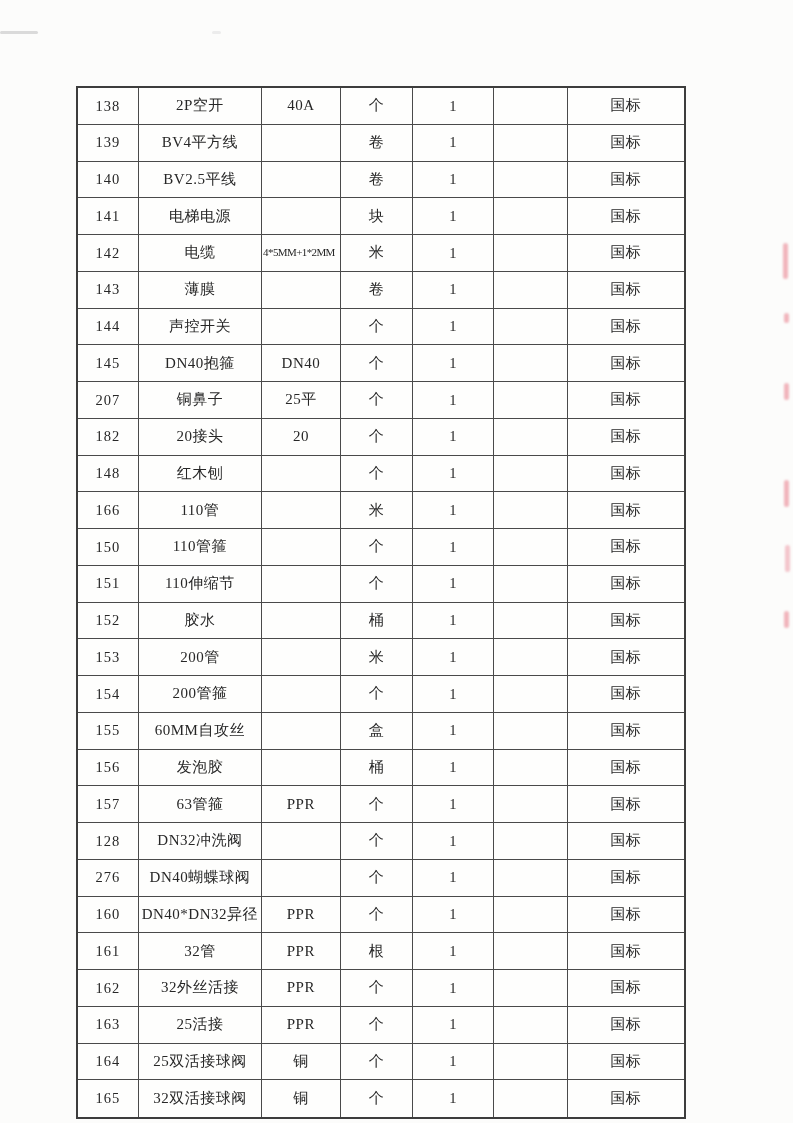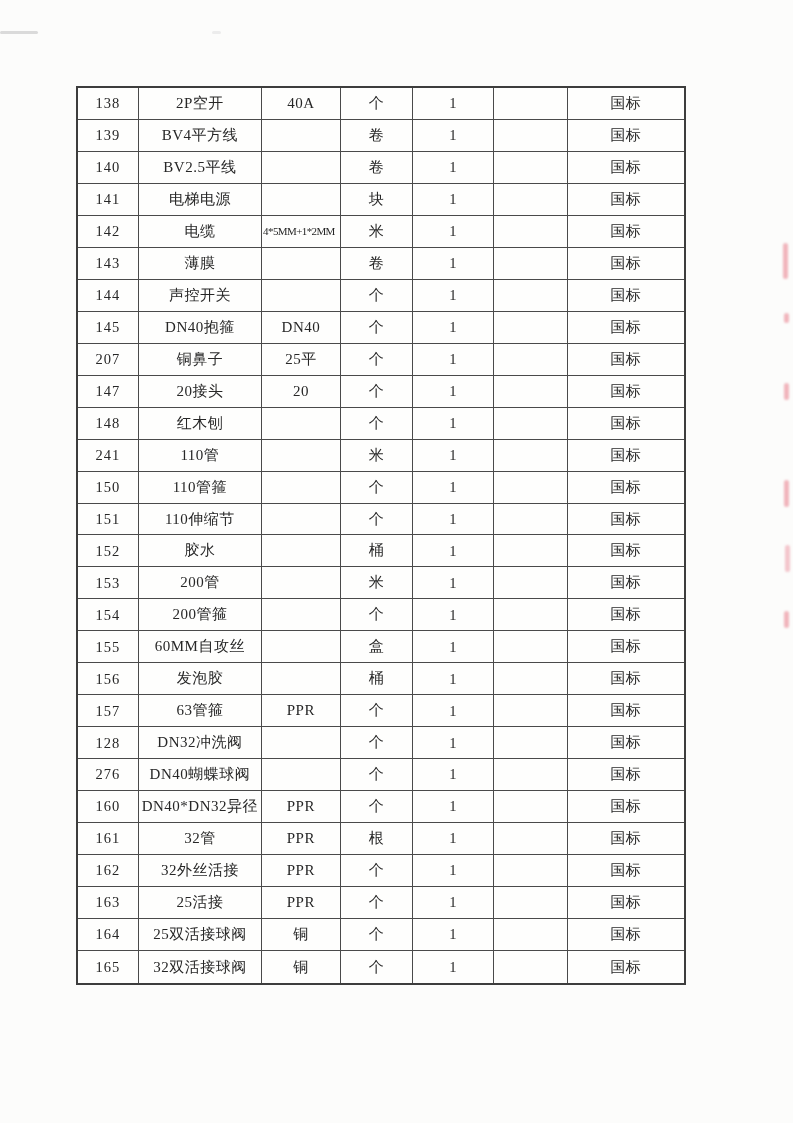--- a/index.html
+++ b/index.html
@@ -43,21 +43,21 @@
   .m4 { left: 784px; top: 480px; height: 27px; }
   .m5 { left: 785px; top: 545px; height: 27px; background: rgba(226, 74, 96, 0.30); }
   .m6 { left: 784px; top: 611px; height: 17px; }
 
   
   .materials-table {
     position: absolute;
     left: 76px;
     top: 86px;
     width: 610px;
-    height: 899px;
+    height: 1033px;
     box-sizing: border-box;
     border: 2px solid #3d3d3d;
     display: grid;
     grid-template-columns: 61fr 124fr 79fr 73fr 81fr 74fr 117fr;
     grid-template-rows: repeat(28, 1fr);
     background: #fefefd;
   }
   .trow { display: contents; }
   .cell {
     display: flex;
@@ -93,23 +93,23 @@
   <div class="materials-table" id="materials-table">
       <div class="trow"><div class="cell c0">138</div><div class="cell c1">2P空开</div><div class="cell c2">40A</div><div class="cell c3">个</div><div class="cell c4">1</div><div class="cell c5"></div><div class="cell c6">国标</div></div>
       <div class="trow"><div class="cell c0">139</div><div class="cell c1">BV4平方线</div><div class="cell c2"></div><div class="cell c3">卷</div><div class="cell c4">1</div><div class="cell c5"></div><div class="cell c6">国标</div></div>
       <div class="trow"><div class="cell c0">140</div><div class="cell c1">BV2.5平线</div><div class="cell c2"></div><div class="cell c3">卷</div><div class="cell c4">1</div><div class="cell c5"></div><div class="cell c6">国标</div></div>
       <div class="trow"><div class="cell c0">141</div><div class="cell c1">电梯电源</div><div class="cell c2"></div><div class="cell c3">块</div><div class="cell c4">1</div><div class="cell c5"></div><div class="cell c6">国标</div></div>
       <div class="trow"><div class="cell c0">142</div><div class="cell c1">电缆</div><div class="cell c2 long">4*5MM+1*2MM</div><div class="cell c3">米</div><div class="cell c4">1</div><div class="cell c5"></div><div class="cell c6">国标</div></div>
       <div class="trow"><div class="cell c0">143</div><div class="cell c1">薄膜</div><div class="cell c2"></div><div class="cell c3">卷</div><div class="cell c4">1</div><div class="cell c5"></div><div class="cell c6">国标</div></div>
       <div class="trow"><div class="cell c0">144</div><div class="cell c1">声控开关</div><div class="cell c2"></div><div class="cell c3">个</div><div class="cell c4">1</div><div class="cell c5"></div><div class="cell c6">国标</div></div>
       <div class="trow"><div class="cell c0">145</div><div class="cell c1">DN40抱箍</div><div class="cell c2">DN40</div><div class="cell c3">个</div><div class="cell c4">1</div><div class="cell c5"></div><div class="cell c6">国标</div></div>
       <div class="trow"><div class="cell c0">207</div><div class="cell c1">铜鼻子</div><div class="cell c2">25平</div><div class="cell c3">个</div><div class="cell c4">1</div><div class="cell c5"></div><div class="cell c6">国标</div></div>
-      <div class="trow"><div class="cell c0">147</div><div class="cell c1">20接头</div><div class="cell c2">20</div><div class="cell c3">个</div><div class="cell c4">1</div><div class="cell c5"></div><div class="cell c6">国标</div></div>
+      <div class="trow"><div class="cell c0">182</div><div class="cell c1">20接头</div><div class="cell c2">20</div><div class="cell c3">个</div><div class="cell c4">1</div><div class="cell c5"></div><div class="cell c6">国标</div></div>
       <div class="trow"><div class="cell c0">148</div><div class="cell c1">红木刨</div><div class="cell c2"></div><div class="cell c3">个</div><div class="cell c4">1</div><div class="cell c5"></div><div class="cell c6">国标</div></div>
-      <div class="trow"><div class="cell c0">241</div><div class="cell c1">110管</div><div class="cell c2"></div><div class="cell c3">米</div><div class="cell c4">1</div><div class="cell c5"></div><div class="cell c6">国标</div></div>
+      <div class="trow"><div class="cell c0">166</div><div class="cell c1">110管</div><div class="cell c2"></div><div class="cell c3">米</div><div class="cell c4">1</div><div class="cell c5"></div><div class="cell c6">国标</div></div>
       <div class="trow"><div class="cell c0">150</div><div class="cell c1">110管箍</div><div class="cell c2"></div><div class="cell c3">个</div><div class="cell c4">1</div><div class="cell c5"></div><div class="cell c6">国标</div></div>
       <div class="trow"><div class="cell c0">151</div><div class="cell c1">110伸缩节</div><div class="cell c2"></div><div class="cell c3">个</div><div class="cell c4">1</div><div class="cell c5"></div><div class="cell c6">国标</div></div>
       <div class="trow"><div class="cell c0">152</div><div class="cell c1">胶水</div><div class="cell c2"></div><div class="cell c3">桶</div><div class="cell c4">1</div><div class="cell c5"></div><div class="cell c6">国标</div></div>
       <div class="trow"><div class="cell c0">153</div><div class="cell c1">200管</div><div class="cell c2"></div><div class="cell c3">米</div><div class="cell c4">1</div><div class="cell c5"></div><div class="cell c6">国标</div></div>
       <div class="trow"><div class="cell c0">154</div><div class="cell c1">200管箍</div><div class="cell c2"></div><div class="cell c3">个</div><div class="cell c4">1</div><div class="cell c5"></div><div class="cell c6">国标</div></div>
       <div class="trow"><div class="cell c0">155</div><div class="cell c1">60MM自攻丝</div><div class="cell c2"></div><div class="cell c3">盒</div><div class="cell c4">1</div><div class="cell c5"></div><div class="cell c6">国标</div></div>
       <div class="trow"><div class="cell c0">156</div><div class="cell c1">发泡胶</div><div class="cell c2"></div><div class="cell c3">桶</div><div class="cell c4">1</div><div class="cell c5"></div><div class="cell c6">国标</div></div>
       <div class="trow"><div class="cell c0">157</div><div class="cell c1">63管箍</div><div class="cell c2">PPR</div><div class="cell c3">个</div><div class="cell c4">1</div><div class="cell c5"></div><div class="cell c6">国标</div></div>
       <div class="trow"><div class="cell c0">128</div><div class="cell c1">DN32冲洗阀</div><div class="cell c2"></div><div class="cell c3">个</div><div class="cell c4">1</div><div class="cell c5"></div><div class="cell c6">国标</div></div>
       <div class="trow"><div class="cell c0">276</div><div class="cell c1">DN40蝴蝶球阀</div><div class="cell c2"></div><div class="cell c3">个</div><div class="cell c4">1</div><div class="cell c5"></div><div class="cell c6">国标</div></div>

